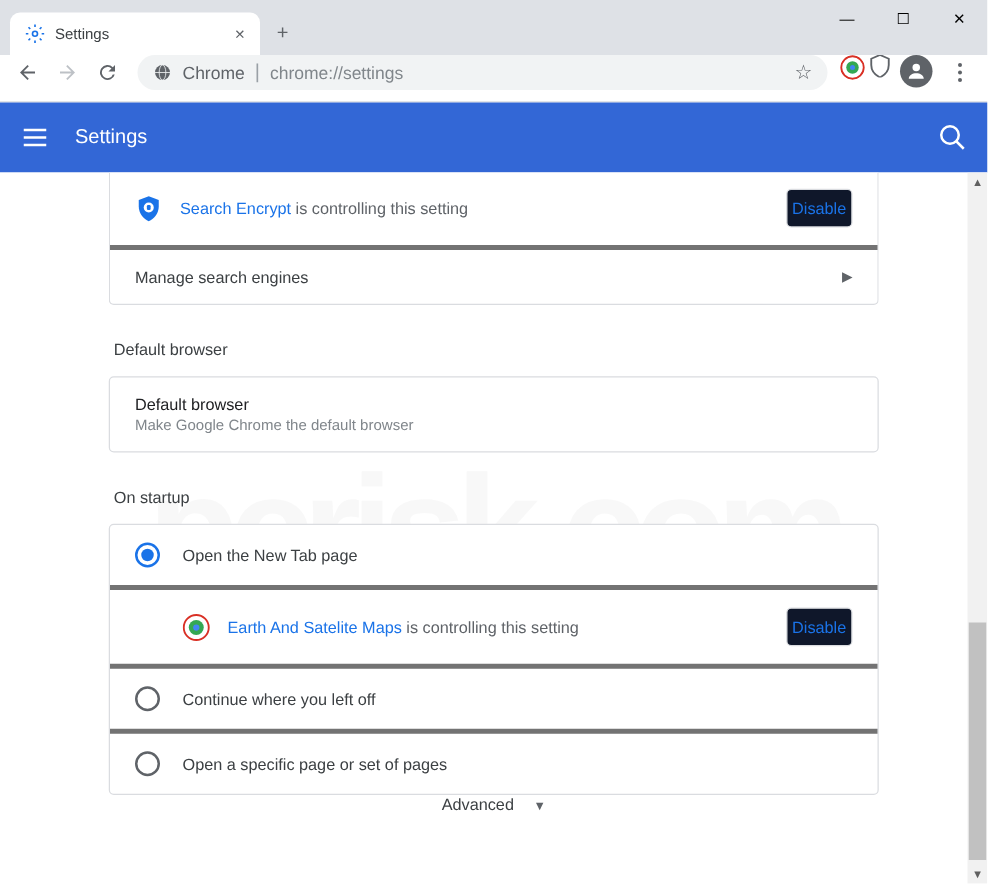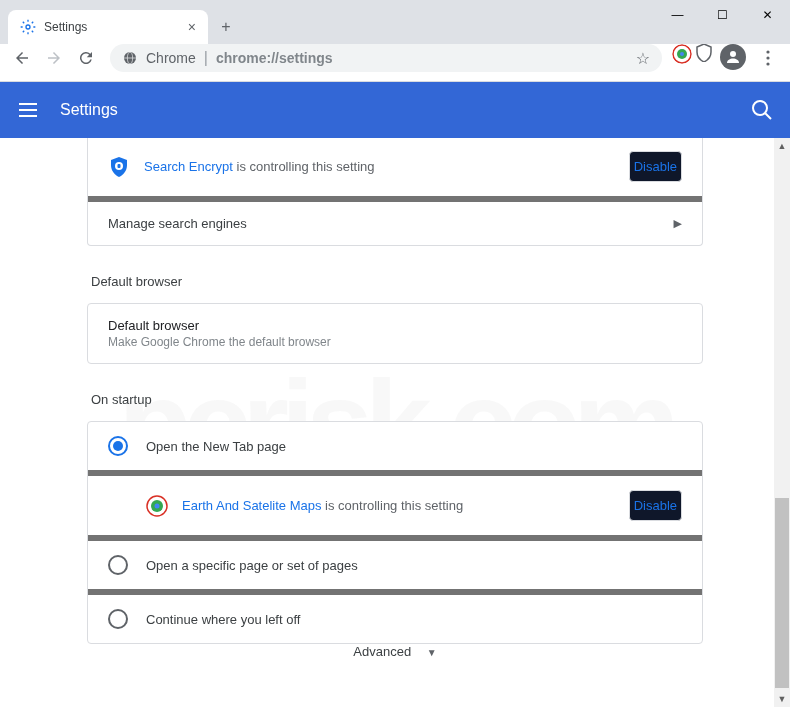--- a/index.html
+++ b/index.html
@@ -13,21 +13,21 @@
 .tab-title { font-size: 12px; color: #3c4043; flex: 1; }
 .tab-close { font-size: 14px; color: #5f6368; cursor: pointer; }
 .new-tab { width: 28px; height: 28px; display: flex; align-items: center; justify-content: center; font-size: 16px; color: #5f6368; cursor: pointer; margin-left: 4px; margin-bottom: 3px; }
 
 
 .toolbar { height: 38px; background: #fff; border-bottom: 1px solid #dadce0; display: flex; padding: 0 8px; gap: 4px; }
 .nav-btn { width: 28px; height: 28px; display: flex; align-items: center; justify-content: center; color: #5f6368; cursor: pointer; border-radius: 50%; }
 .nav-btn.disabled { color: #bdc1c6; }
 .omnibox { flex: 1; height: 28px; background: #f1f3f4; border-radius: 14px; display: flex; align-items: center; padding: 0 12px; gap: 8px; margin: 0 6px; }
 .omnibox-prefix { color: #5f6368; font-size: 14px; }
-.omnibox-url { color: #80868b; font-size: 14px; flex: 1; font-weight: bold; }
+.omnibox-url { color: #80868b; font-size: 14px; flex: 1; }
 .omnibox-divider { color: #9aa0a6; }
 .star { color: #5f6368; font-size: 16px; cursor: pointer; }
 .ext-icon { width: 20px; height: 20px; border-radius: 50%; cursor: pointer; }
 .shield { width: 16px; height: 18px; cursor: pointer; color: #5f6368; }
 .profile { width: 26px; height: 26px; border-radius: 50%; background: #5f6368; display: flex; align-items: center; justify-content: center; cursor: pointer; margin: 0 4px; }
 .menu-dots { width: 28px; height: 28px; display: flex; align-items: center; justify-content: center; cursor: pointer; color: #5f6368; }
 
 
 .settings-header { height: 56px; background: #3367d6; display: flex; align-items: center; padding: 0 16px; color: #fff; }
 .hamburger { width: 24px; height: 24px; cursor: pointer; margin-right: 20px; }
@@ -36,21 +36,21 @@
 
 
 .content-wrap { position: relative; height: calc(707px - 44px - 38px - 56px); overflow: hidden; background: #fff; }
 .content { padding: 0 0 40px 0; width: 100%; height: 100%; overflow-y: auto; }
 .scrollbar-track { position: absolute; right: 0; top: 0; width: 16px; height: 100%; background: #f1f1f1; }
 .scrollbar-thumb { position: absolute; right: 1px; width: 14px; background: #c1c1c1; top: 360px; height: 190px; }
 .scrollbar-arrow { position: absolute; right: 0; width: 16px; height: 16px; display: flex; align-items: center; justify-content: center; font-size: 9px; color: #606060; cursor: pointer; }
 
 .panel { width: 616px; margin: 0 auto; }
 .card { border: 1px solid #dadce0; border-radius: 4px; background: #fff; }
-.card-row { padding: 14px 20px; display: flex; align-items: center; border-top: 6px solid #737373; }
+.card-row { padding: 14px 20px; display: flex; align-items: center; border-top: 4px solid #737373; }
 .card-row:first-child { border-top: none; align-items: center; }
 .row-text { font-size: 13px; color: #3c4043; flex: 1; }
 .ext-link { color: #1a73e8; }
 .ctrl-text { color: #5f6368; }
 .btn { border: 1px solid #dadce0; background: #0f172a; color: #1a73e8; font-size: 13px; padding: 7px 4px; border-radius: 4px; cursor: pointer; }
 .section-title { font-size: 13px; color: #3c4043; margin: 28px 0 14px 4px; }
 .subtitle { font-size: 12px; color: #80868b; margin-top: 2px; }
 .card-first-cut { border-top: none; border-top-left-radius: 0; border-top-right-radius: 0; margin-top: -1px; }
 .chevron { color: #5f6368; font-size: 11px; }
 .radio { width: 20px; height: 20px; border: 2px solid #5f6368; border-radius: 50%; margin-right: 18px; cursor: pointer; position: relative; flex-shrink: 0; }
@@ -190,25 +190,25 @@
               <circle cx="11" cy="11" r="6" fill="#34a853"></circle>
               <circle cx="11" cy="11" r="2.5" fill="#4285f4"></circle>
             </svg>
           <div class="row-text">
             <span class="ext-link">Earth And Satelite Maps</span><span class="ctrl-text"> is controlling this setting</span>
           </div>
           <button class="btn">Disable</button>
         </div>
         <div class="card-row">
           <div class="radio"></div>
+          <div class="row-text">Continue where you left off</div>
+        </div>
+        <div class="card-row">
+          <div class="radio"></div>
           <div class="row-text">Open a specific page or set of pages</div>
-        </div>
-        <div class="card-row">
-          <div class="radio"></div>
-          <div class="row-text">Continue where you left off</div>
         </div>
       </div>
 
       <div class="advanced">
         <span>Advanced</span>
         <span class="advanced-chev">▼</span>
       </div>
     </div>
   </div>
 

